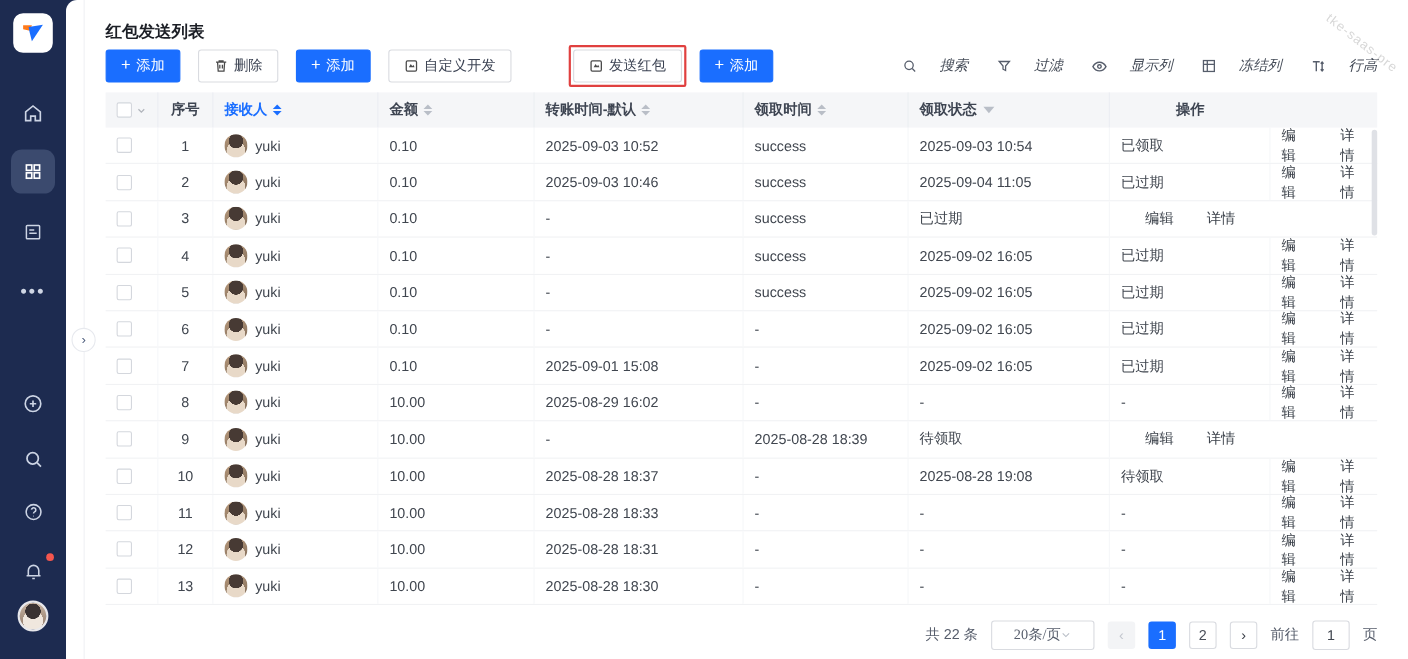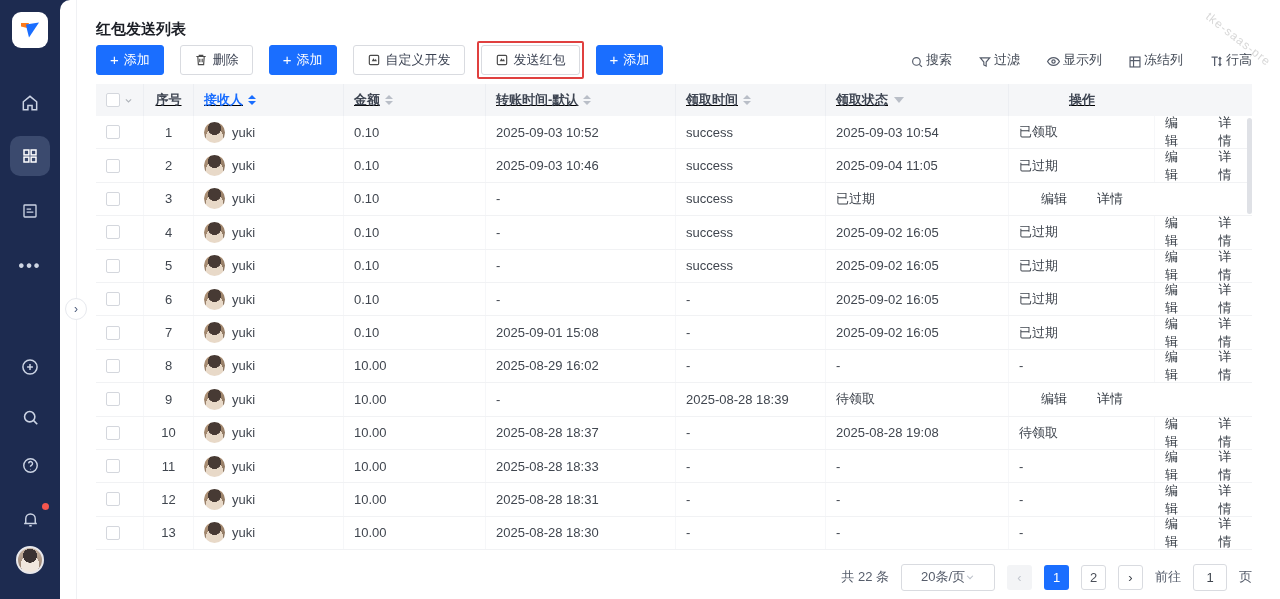--- a/index.html
+++ b/index.html
@@ -36,32 +36,32 @@
 
   .page-title { position:absolute; left:36px; top:20px; font-size:15px; font-weight:bold; color:#1c1f26; }
 
   
   .toolbar { position:absolute; left:36px; top:45px; height:30px; display:flex; align-items:center; gap:16px; }
   .btn { height:30px; display:inline-flex; align-items:center; gap:5px; padding:0 13px;
     font-size:13px; border-radius:3px; cursor:pointer; white-space:nowrap; }
   .btn-primary { background:var(--blue); color:#fff; border:1px solid var(--blue); }
   .btn-plain { background:#fff; color:#3c4353; border:1px solid #d9dbe0;font-family:Liberation Serif, serif; }
   .btn .plus { font-size:15px; line-height:1; margin-top:-1px; }
-  .ann-wrap { position:relative; display:inline-flex; }
+  .ann-wrap { position:relative; display:inline-flex;margin-left:40px; }
   .red-ann { position:absolute; top:-4px; left:-4px; right:-4px; bottom:-4px;
     border:2px solid #e0403f; border-radius:2px; pointer-events:none; }
 
   .tools { position:absolute; right:28px; top:45px; height:30px; display:flex; align-items:center; gap:26px; }
-  .tool { display:inline-flex; align-items:flex-end; gap:2px; font-size:13px; color:#444b57; cursor:pointer; }
+  .tool { display:inline-flex; align-items:center; gap:20px; font-size:13px; color:#444b57; cursor:pointer;font-style:italic; }
   .tool svg { display:block; }
 
   
   :root { --blue:#1a6eff; --cols:48px 50px 150px 142px 190px 150px 183px 146px 97px; }
   .table { position:absolute; left:36px; top:84px; width:1156px; }
-  .thead { display:grid; grid-template-columns:var(--cols); height:32px; background:#f5f6f8;text-decoration:underline; }
+  .thead { display:grid; grid-template-columns:var(--cols); height:32px; background:#f5f6f8; }
   .th { display:flex; align-items:center; padding:0 10px; font-size:13px; font-weight:bold;
     color:#3e4552; border-right:1px solid #eceef2; }
   .th:last-child { border-right:none; }
   .th-blue { color:var(--blue); }
   .center { justify-content:center; }
   .trow { display:grid; grid-template-columns:var(--cols); height:33.4px; border-bottom:1px solid #f1f2f4; }
   .td { display:flex; align-items:center; padding:0 10px; font-size:13px; color:#40464f;
     border-right:1px solid #f6f7f9; overflow:hidden; }
   .td:last-child { border-right:none; }
   .checkbox { width:14px; height:14px; border:1px solid #d4d7dd; border-radius:2px; background:#fff; cursor:pointer; flex:none; }
@@ -79,21 +79,21 @@
                 linear-gradient(160deg,#b99a7c,#7d6a58); }
   .op-link { color:#3a4049; cursor:pointer; }
   .col-ops { justify-content:center; gap:30px; }
   .scroll-thumb { position:absolute; right:0px; top:34px; width:5px; height:96px;
     background:#dfe1e6; border-radius:3px; }
 
   
   .pagination { position:absolute; right:28px; top:563px; height:28px; display:flex;
     align-items:center; gap:12px; font-size:13px; color:#565d6b; }
   .page-size { width:94px; height:27px; border:1px solid #d9dbe0; border-radius:3px; display:flex;
-    align-items:center; justify-content:center; gap:0; color:#565d6b; cursor:pointer; background:#fff; }
+    align-items:center; justify-content:center; gap:0; color:#565d6b; cursor:pointer; background:#fff;font-family:Liberation Serif, serif; }
   .pg-btn { width:25px; height:25px; border-radius:3px; display:flex; align-items:center;
     justify-content:center; font-size:13px; cursor:pointer; }
   .pg-prev { background:#f3f4f6; color:#c3c7cf; }
   .pg-cur { background:var(--blue); color:#fff; }
   .pg-num { background:#fff; border:1px solid #d9dbe0; color:#4a4f59; }
   .pg-next { background:#fff; border:1px solid #d9dbe0; color:#3a3f48; }
   .goto-input { width:34px; height:27px; border:1px solid #d9dbe0; border-radius:3px;
     text-align:center; font-size:13px; color:#40464f; font-family:inherit; }
 </style>
 </head>

